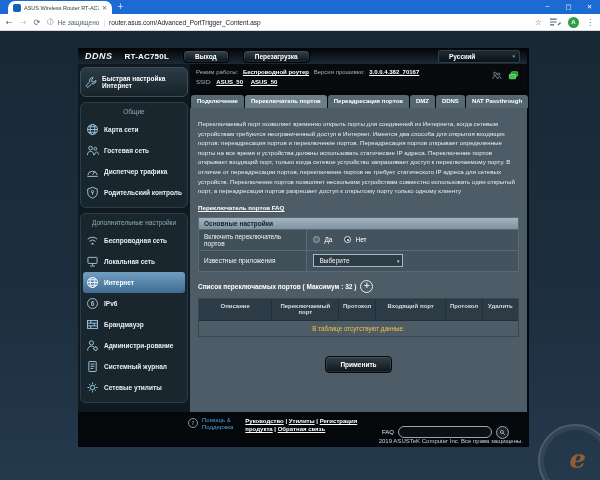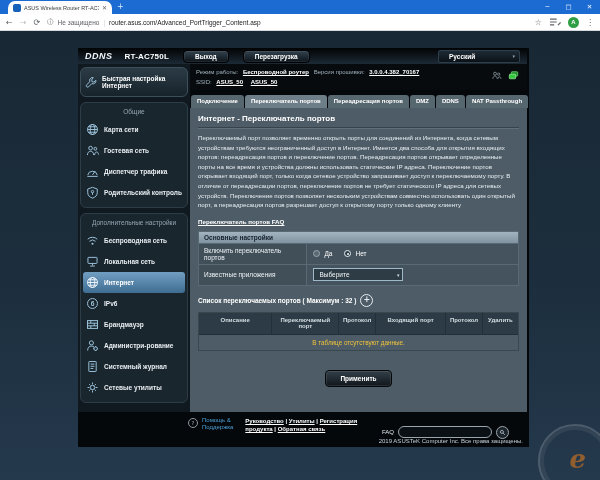--- a/index.html
+++ b/index.html
@@ -365,21 +365,20 @@
           <div class="tabsrow">
               <div class="tab-item">Подключение</div>
               <div class="tab-item active">Переключатель портов</div>
               <div class="tab-item">Переадресация портов</div>
               <div class="tab-item">DMZ</div>
               <div class="tab-item">DDNS</div>
               <div class="tab-item">NAT Passthrough</div>
             </div>
 
           <div class="content">
-            <div class="page-title">Интернет - Переключатель портов</div>
             <div class="desc">Переключаемый порт позволяет временно открыть порты для соединений из Интернета, когда сетевым устройствам требуются неограниченный доступ в Интернет. Имеется два способа для открытия входящих портов: переадресация портов и переключение портов. Переадресация портов открывает определенные порты на все время и устройства должны использовать статические IP адреса. Переключение портов открывает входящий порт, только когда сетевое устройство запрашивает доступ к переключаемому порту. В отличие от переадресации портов, переключение портов не требует статического IP адреса для сетевых устройств. Переключение портов позволяет нескольким устройствам совместно использовать один открытый порт, а переадресация портов разрешает доступ к открытому порту только одному клиенту</div>
             <a class="faq-link">Переключатель портов FAQ</a>
 
             <div class="basic">
               <div class="sec-head">Основные настройки</div>
               <div class="frow">
                 <div class="flabel">Включить переключатель портов</div>
                 <div class="fvalue">
                   <span class="radio"></span>
                   <span class="rlabel">Да</span>

